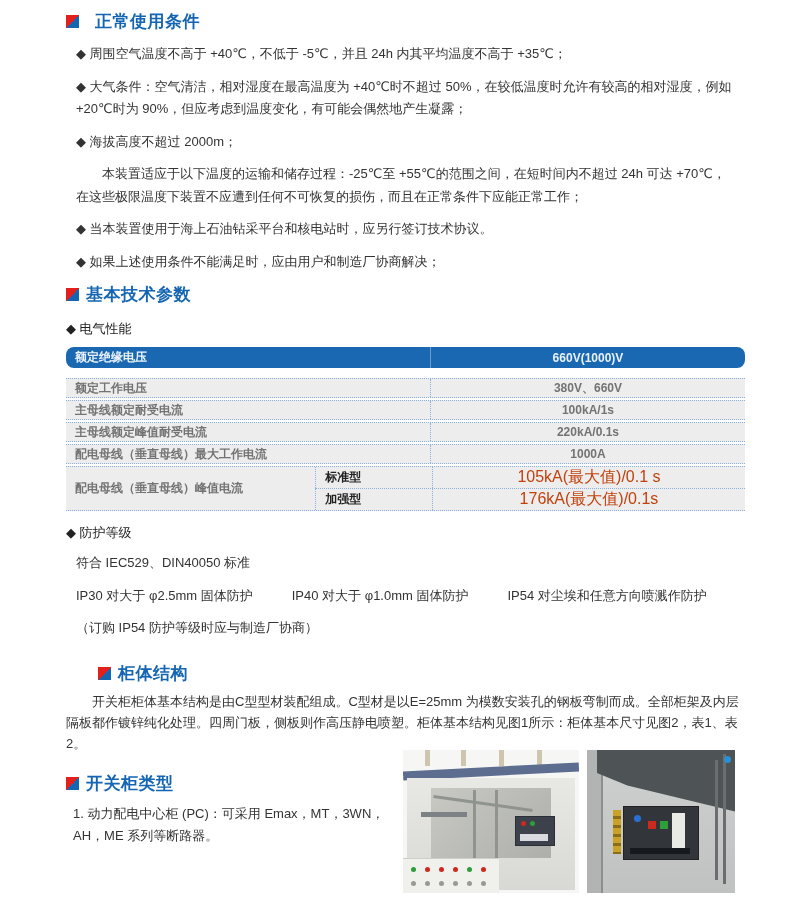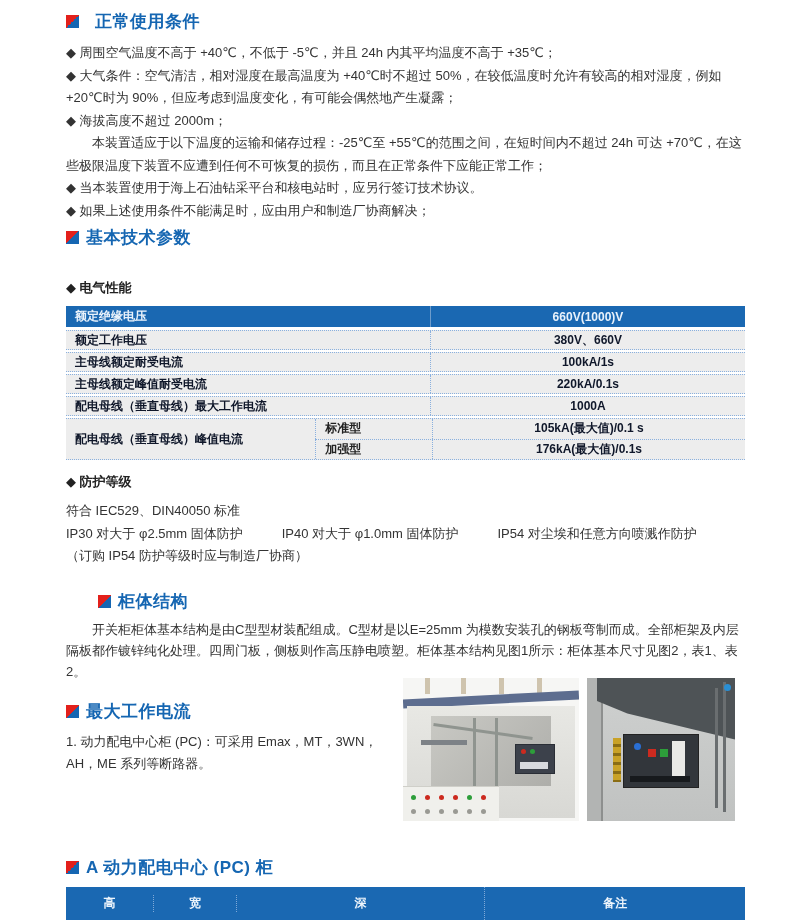--- a/index.html
+++ b/index.html
@@ -5,49 +5,49 @@
   html,body{margin:0;padding:0;background:#ffffff;}
   body{width:800px;height:922px;overflow:hidden;font-family:"Liberation Sans","DejaVu Sans",sans-serif;color:#333;}
   .page{position:relative;width:800px;height:922px;}
   .content{position:absolute;left:66px;top:0;width:679px;}
 
   
   .sec-head{display:flex;align-items:center;gap:7px;margin:0;}
   .sec-icon{width:13px;height:13px;flex:0 0 13px;background:linear-gradient(135deg,#e3201b 50%,#1566b2 50%);}
   .sec-title{font-size:17px;font-weight:bold;color:#1566b2;letter-spacing:.5px;}
 
-  .sub-head{font-size:13px;font-weight:bold;color:#222;margin:30px 0 9px;}
+  .sub-head{font-size:13px;font-weight:normal;color:#222;margin:14px 0 9px;}
 
   
   .lines{font-size:13px;line-height:22.5px;color:#333;}
-  .lines .ln{margin:0;}
+  .lines .ln{margin:10px;}
   .para-indent{text-indent:2em;}
   p.body-para{font-size:13px;line-height:21px;margin:6px 0 0;text-indent:2em;}
 
   
   .etable{margin-top:2px;}
   .erow{display:flex;background:#ededed;border-top:1px dotted #8ab0de;border-bottom:1px dotted #8ab0de;margin-bottom:2px;min-height:18px;align-items:stretch;}
-  .erow.ehead{background:#1a68b2;border-top:none;border-bottom:none;min-height:21px;margin-bottom:3px;}
-  .ecell{display:flex;align-items:center;font-size:12px;font-weight:bold;color:#0f172a;}
+  .erow.ehead{background:#1a68b2;border-top:none;border-bottom:none;min-height:21px;margin-bottom:10px;border-radius:8px;}
+  .ecell{display:flex;align-items:center;font-size:12px;font-weight:bold;color:#737373;}
   .elabel{width:53.6%;padding-left:9px;box-sizing:border-box;}
   .evalue{flex:1;justify-content:center;border-left:1px dotted #8ab0de;}
   .ehead .ecell{color:#e9f2fb;font-weight:bold;}
   .ehead .evalue{border-left:1px solid #6e9ccb;}
   .epeak{min-height:40px;}
   .peak-label{width:36.7%;padding-left:9px;box-sizing:border-box;}
   .peak-right{flex:1;display:flex;flex-direction:column;}
   .peak-sub{flex:1;display:flex;border-left:1px dotted #8ab0de;}
   .peak-sub + .peak-sub{border-top:1px dotted #8ab0de;}
   .ptype{width:27%;display:flex;align-items:center;padding-left:9px;box-sizing:border-box;font-size:12px;font-weight:bold;color:#222;}
-  .pval{flex:1;display:flex;align-items:center;justify-content:center;border-left:1px dotted #8ab0de;font-size:12px;font-weight:bold;color:#0f172a;}
+  .pval{flex:1;display:flex;align-items:center;justify-content:center;border-left:1px dotted #8ab0de;font-size:16px;font-weight:normal;color:#c2410c;}
 
   
   .types-zone{position:relative;margin-top:18px;min-height:150px;}
   .types-text{width:342px;font-size:13px;line-height:22px;color:#333;}
-  .types-text .ln{margin:0;}
+  .types-text .ln{margin:7px;}
   .photos{position:absolute;left:337px;top:-22px;width:342px;height:143px;display:flex;gap:8px;}
 
   
   .photo{position:relative;overflow:hidden;background:#f6f6f4;}
   .photo-l{width:176px;height:143px;}
   .photo-r{width:148px;height:143px;background:linear-gradient(180deg,#cfd1d0,#c0c2c1);}
   .pl-post{position:absolute;top:0;width:5px;height:16px;background:#cfc4ae;}
   .pl-band{position:absolute;left:0;top:17px;width:176px;height:9px;background:#5d6d8f;transform:rotate(-3deg);}
   .pl-frame{position:absolute;left:4px;top:28px;width:168px;height:112px;background:linear-gradient(180deg,#e8e8e4,#d8d8d4);}
   .pl-inner{position:absolute;left:28px;top:38px;width:120px;height:70px;background:linear-gradient(135deg,#c9c9c4,#aeaeaa);}
@@ -144,21 +144,21 @@
 
   <div class="sec-head mt22">
     <span class="sec-icon"></span>
     <span class="sec-title">柜体结构</span>
   </div>
   <p class="body-para">开关柜柜体基本结构是由C型型材装配组成。C型材是以E=25mm 为模数安装孔的钢板弯制而成。全部柜架及内层隔板都作镀锌纯化处理。四周门板，侧板则作高压静电喷塑。柜体基本结构见图1所示：柜体基本尺寸见图2，表1、表2。</p>
 
   <div class="types-zone">
     <div class="sec-head">
       <span class="sec-icon"></span>
-      <span class="sec-title">最大工作电流</span>
+      <span class="sec-title">开关柜类型</span>
     </div>
     <div class="types-text" style="margin-top:8px">
       <p class="ln">1. 动力配电中心柜 (PC)：可采用 Emax，MT，3WN，AH，ME 系列等断路器。</p>
     </div>
 
     <div class="photos">
       <div class="photo photo-l">
         <div class="pl-post" style="left:22px"></div>
         <div class="pl-post" style="left:58px"></div>
         <div class="pl-post" style="left:96px"></div>

